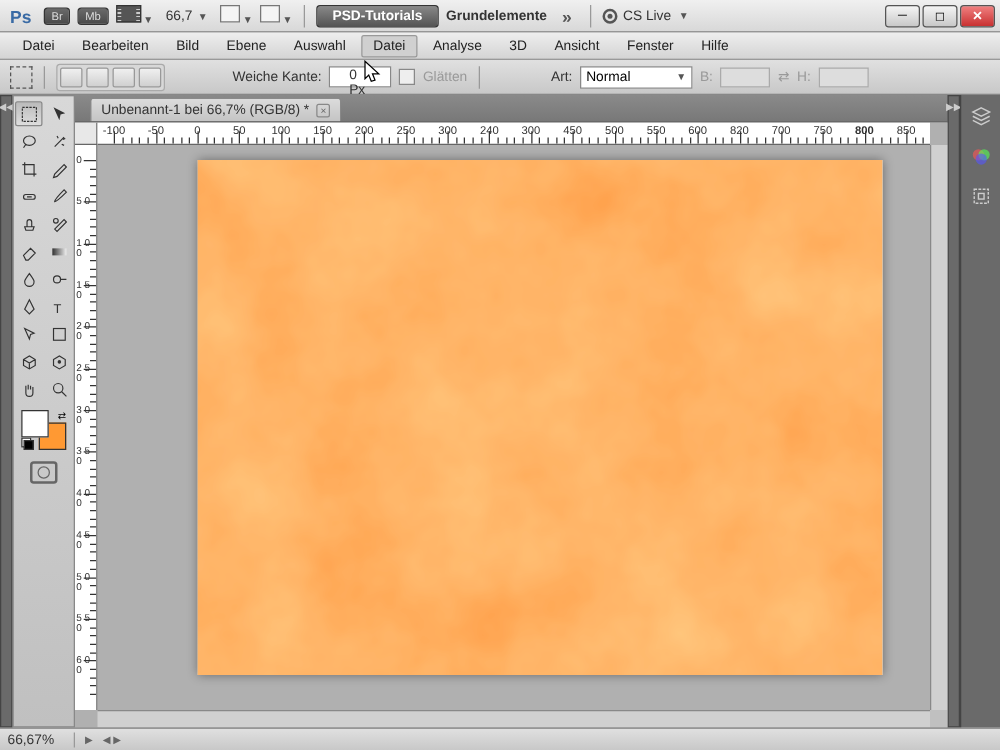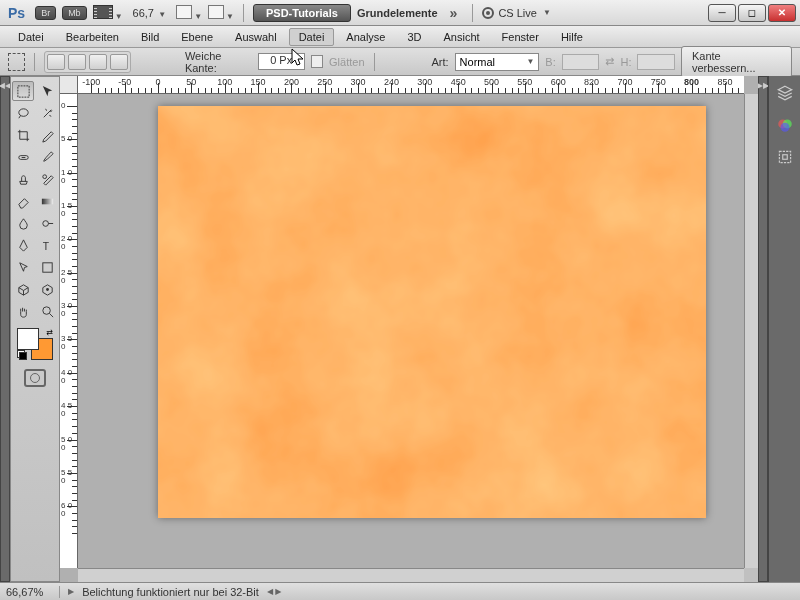--- a/index.html
+++ b/index.html
@@ -29,21 +29,21 @@
 
 .menubar { height: 22px; background: linear-gradient(#eee,#d4d4d4); border-bottom: 1px solid #999; display: flex; align-items: center; padding: 0 8px; gap: 2px; }
 .menu-item { padding: 3px 10px; color: #222; cursor: default; }
 .menu-item.hover { background: #d0d0d0; border: 1px solid #999; border-radius: 2px; padding: 2px 9px; }
 
 .options-bar { height: 28px; background: linear-gradient(#e0e0e0,#c8c8c8); border-bottom: 1px solid #888; display: flex; align-items: center; padding: 0 8px; gap: 6px; }
 .opt-icon { width: 18px; height: 18px; border: 1px dashed #555; display:inline-block; }
 .opt-group { display: flex; gap: 3px; padding: 2px; background: #d8d8d8; border: 1px solid #aaa; border-radius: 3px; }
 .opt-sm { width: 18px; height: 16px; background: linear-gradient(#f0f0f0,#d0d0d0); border: 1px solid #999; border-radius: 2px; }
 .opt-label { color: #333; margin-left: 48px; }
-.opt-input { width: 50px; height: 17px; background: #fff; border: 1px solid #888; padding: 0 3px; color: #333; text-align: center; }
+.opt-input { width: 50px; height: 17px; background: #fff; border: 1px solid #888; padding: 0 15px; color: #333; }
 .opt-check { width: 13px; height: 13px; border: 1px solid #888; background: #eee; display:inline-block; }
 .opt-disabled { color: #999; }
 .opt-select { width: 90px; height: 18px; background: #fff; border: 1px solid #888; padding: 0 4px; display: flex; align-items: center; justify-content: space-between; }
 .opt-num-dis { width: 40px; height: 16px; background: #ddd; border: 1px solid #aaa; display:inline-block; }
 .opt-button { padding: 3px 10px; background: linear-gradient(#f0f0f0,#d0d0d0); border: 1px solid #888; border-radius: 3px; color: #333; margin-left: auto; }
 
 .workspace { position: absolute; top: 76px; bottom: 18px; left: 0; right: 0; display: flex; }
 .collapse-bar { width: 10px; background: #6a6a6a; border: 1px solid #444; display: flex; align-items: flex-start; justify-content: center; padding-top: 4px; }
 .collapse-arr { color: #ccc; font-size: 8px; }
 
@@ -153,21 +153,20 @@
   <span class="opt-label">Art:</span>
   <span class="opt-select">
       <span>Normal</span>
       <span class="dd">▼</span>
     </span>
   <span class="opt-disabled">B:</span>
   <span class="opt-num-dis"></span>
   <span class="opt-disabled">⇄</span>
   <span class="opt-disabled">H:</span>
   <span class="opt-num-dis"></span>
-  <span class="opt-button">Kante verbessern...</span>
 </div>
 
 <div class="workspace">
   <div class="collapse-bar">
       <span class="collapse-arr">◀◀</span>
     </div>
 
   <div class="tools">
     <div class="tool-grid">
       <div class="tool active">
@@ -297,20 +296,26 @@
       <div class="swatch-fg"></div>
       <span class="mini-swap">⇄</span>
       <span class="mini-default"></span>
     </div>
     <div class="mask-mode">
         <div class="mask-circle"></div>
       </div>
   </div>
 
   <div class="doc-area">
+    <div class="tab-bar">
+      <div class="doc-tab">
+        <span>Unbenannt-1 bei 66,7% (RGB/8) *</span>
+        <span class="tab-close">×</span>
+      </div>
+    </div>
     <div class="canvas-wrap">
       <div class="ruler-corner"></div>
       <div class="ruler-h" id="rulerH">
           <div class="tick major" style="left: 13.3px;"></div>
           <div class="tlabel" style="left: 13.3px;">-100</div>
           <div class="tick" style="left: 19.97px;"></div>
           <div class="tick" style="left: 26.64px;"></div>
           <div class="tick" style="left: 33.31px;"></div>
           <div class="tick" style="left: 39.98px;"></div>
           <div class="tick major" style="left: 46.65px;"></div>
@@ -569,19 +574,18 @@
           <rect x="3" y="3" width="10" height="10" fill="none" stroke="#ccc" stroke-dasharray="2 1"></rect>
           <rect x="6" y="6" width="4" height="4" fill="none" stroke="#ccc"></rect>
         </svg>
       </div>
   </div>
 </div>
 
 <div class="status-bar">
   <span class="status-zoom">66,67%</span>
   <span class="status-arr">▶</span>
-  <span>Belichtung funktioniert nur bei 32-Bit</span>
   <span class="status-arr">◀ ▶</span>
 </div>
 
 <svg class="cursor" viewBox="0 0 14 20">
   <path d="M1 1l0 14 3-3 2 5 3-1-2-5 5 0z" fill="#fff" stroke="#000" stroke-width="1"></path>
 </svg>
 
 </body></html>

